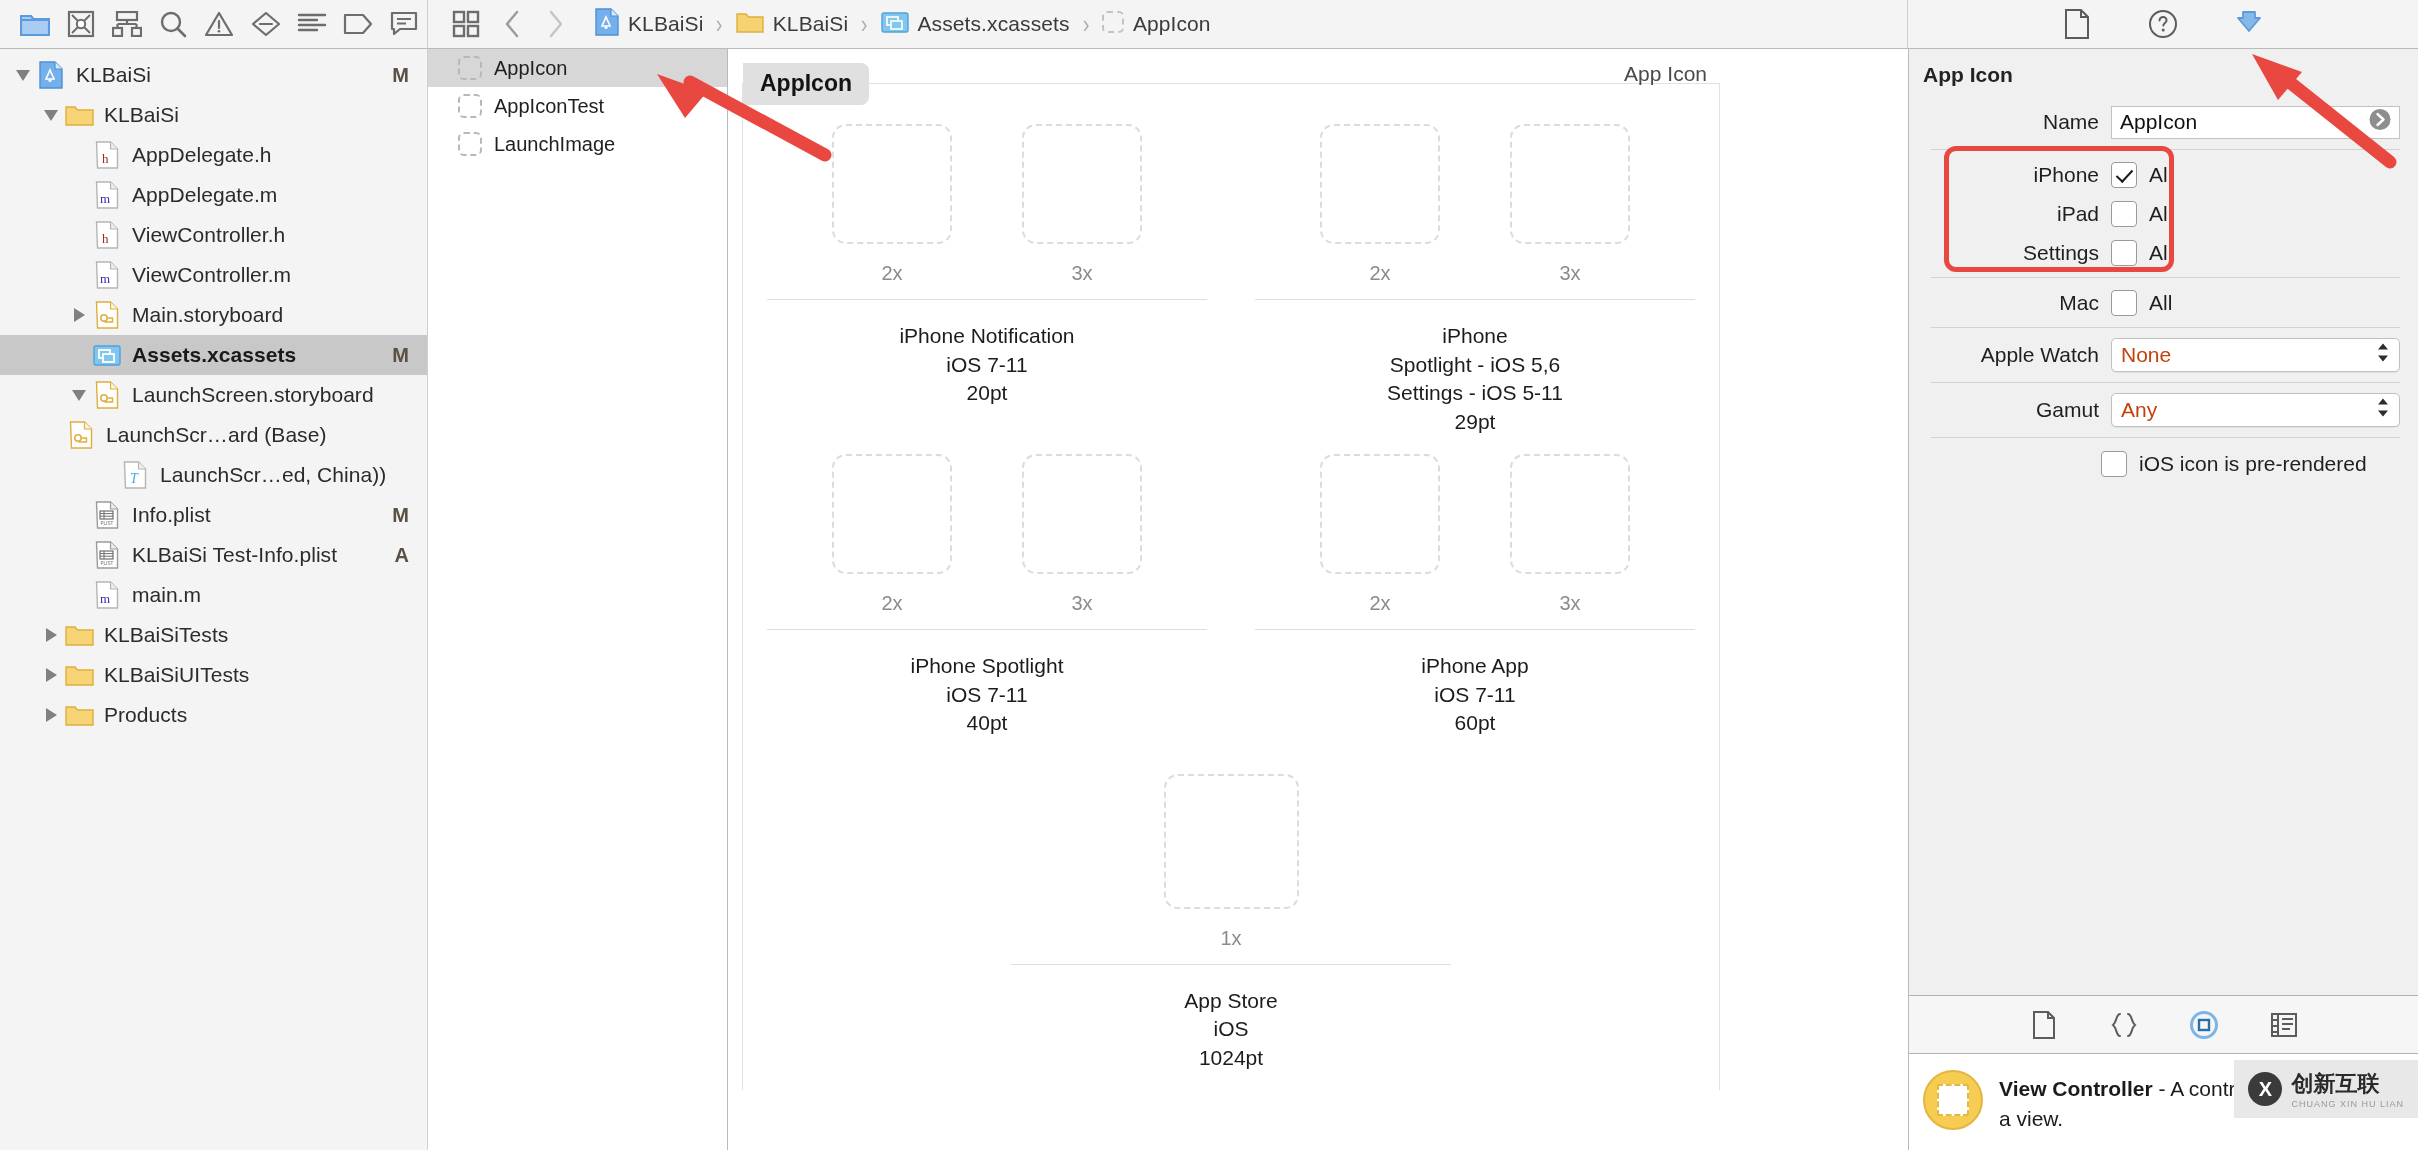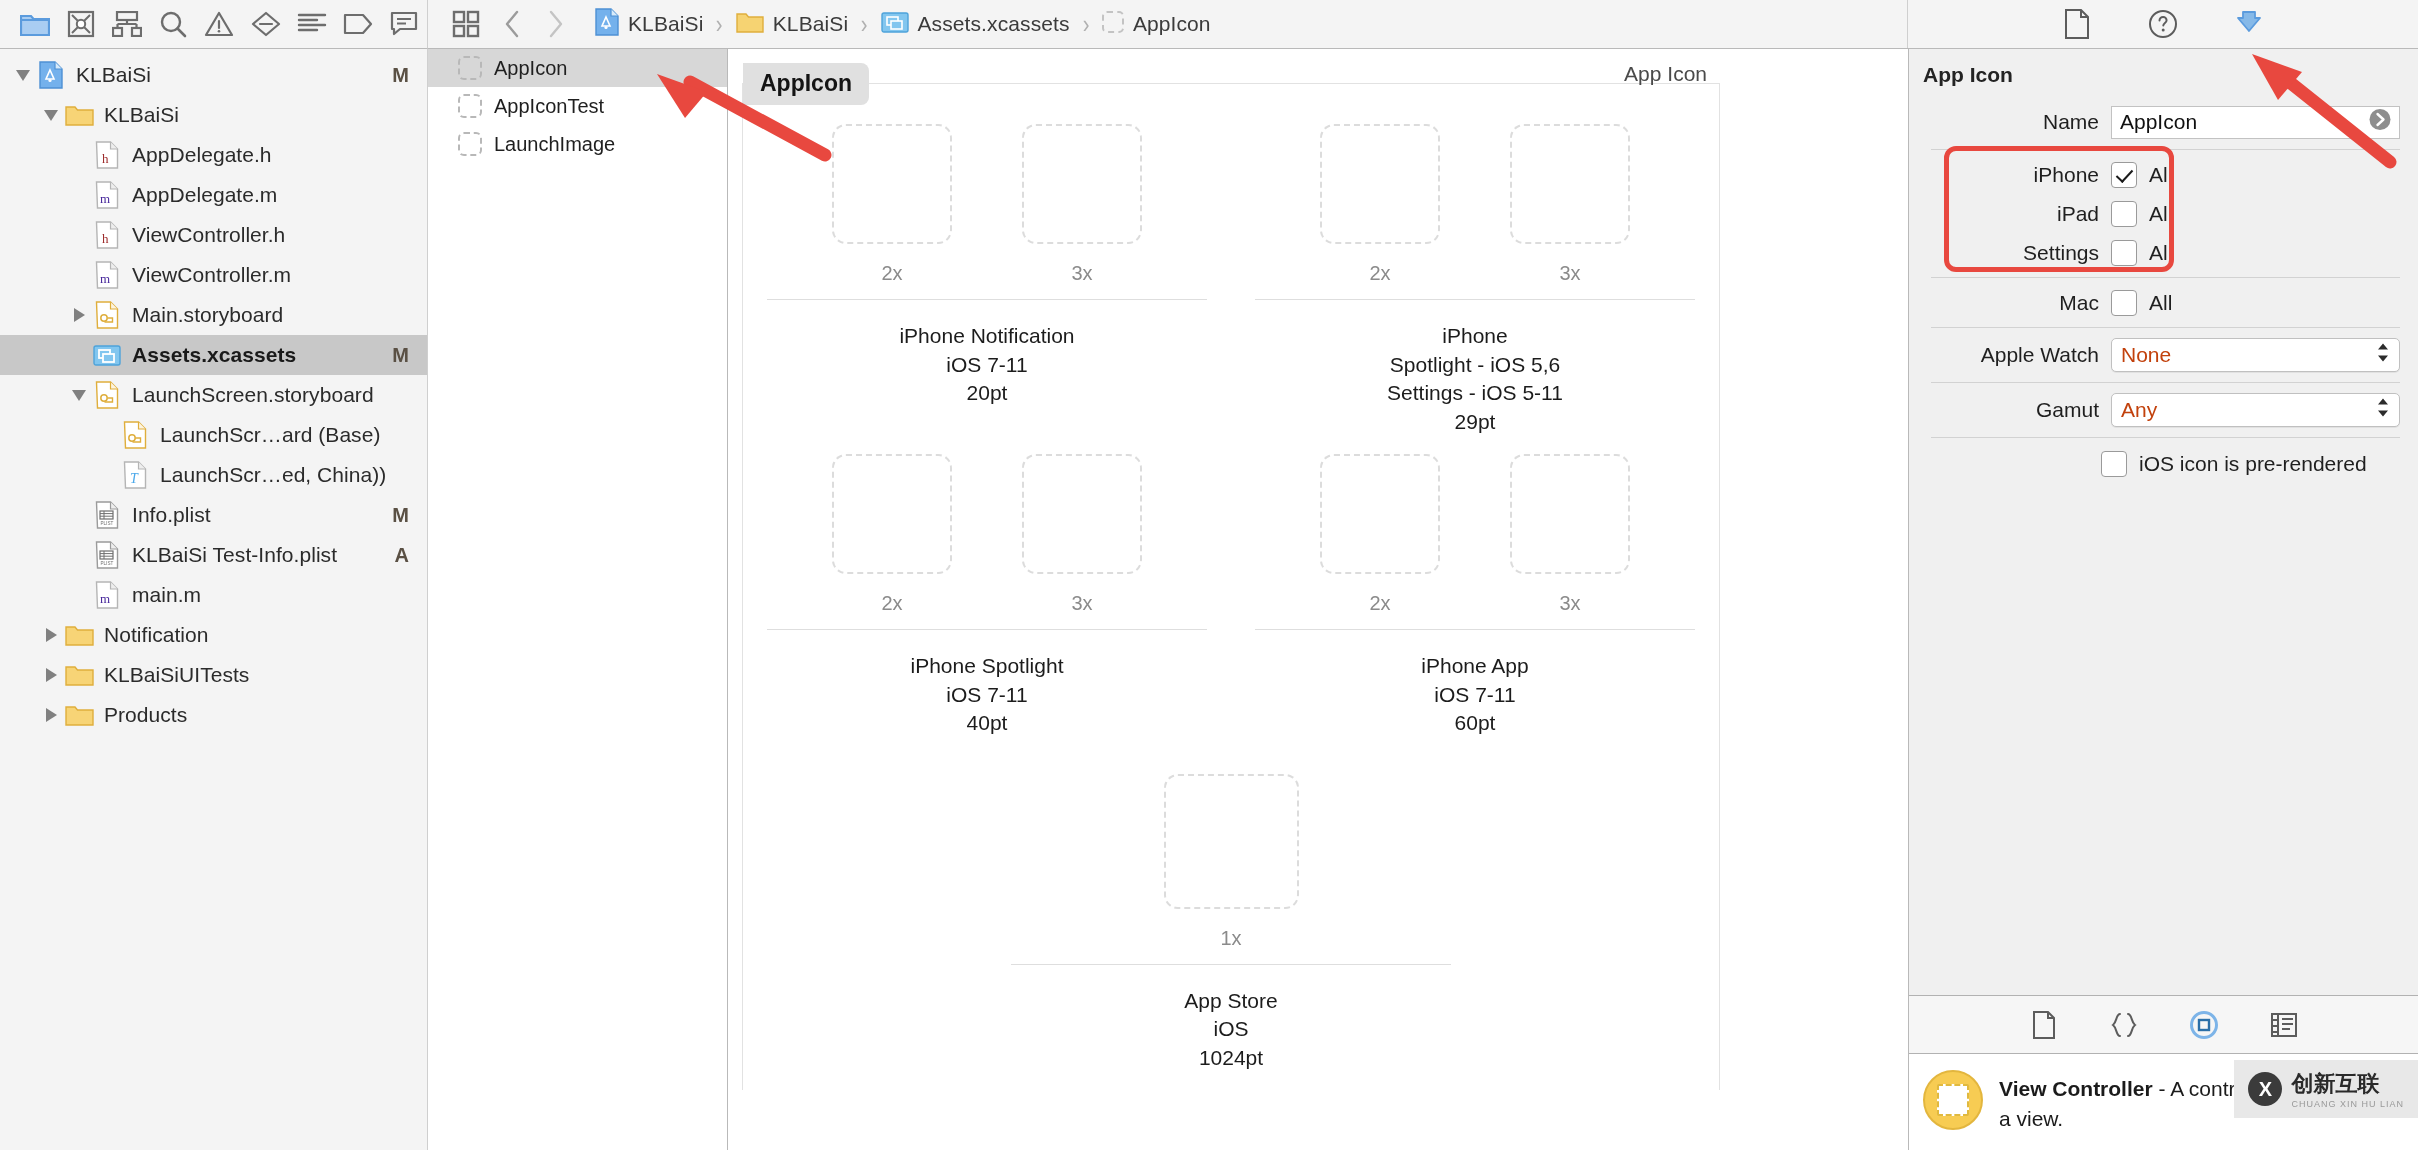--- a/index.html
+++ b/index.html
@@ -486,21 +486,21 @@
             <span class="ficon">
               <svg width="24" height="28" viewBox="0 0 24 28">
                 <path d="M1.5 1h14l7 7v19h-20z" fill="#fff" stroke="#dfae3c" stroke-width="1.4"></path>
                 <path d="M15.5 1v7h7" fill="#fdf4df" stroke="#dfae3c" stroke-width="1.2"></path>
                 <circle cx="9" cy="17" r="3.2" fill="none" stroke="#dfae3c" stroke-width="1.5"></circle>
                 <path d="M12.5 17h5v4h-8" fill="none" stroke="#dfae3c" stroke-width="1.4"></path>
               </svg>
             </span>
             <span class="fname">LaunchScreen.storyboard</span>
           </div>
-          <div class="row" style="padding-left: 94px;">
+          <div class="row" style="padding-left: 40px;">
             <div class="disc"></div>
             <span class="ficon">
               <svg width="24" height="28" viewBox="0 0 24 28">
                 <path d="M1.5 1h14l7 7v19h-20z" fill="#fff" stroke="#dfae3c" stroke-width="1.4"></path>
                 <path d="M15.5 1v7h7" fill="#fdf4df" stroke="#dfae3c" stroke-width="1.2"></path>
                 <circle cx="9" cy="17" r="3.2" fill="none" stroke="#dfae3c" stroke-width="1.5"></circle>
                 <path d="M12.5 17h5v4h-8" fill="none" stroke="#dfae3c" stroke-width="1.4"></path>
               </svg>
             </span>
             <span class="fname">LaunchScr…ard (Base)</span>
@@ -557,21 +557,21 @@
           </div>
           <div class="row" style="padding-left: 38px;">
             <div class="disc">
               <div class="tri closed"></div>
             </div>
             <span class="ficon">
               <svg width="29" height="23" viewBox="0 0 29 23">
                 <path d="M1 3h9l2.5 3H28v15H1z" fill="#f7d476" stroke="#dfae3c" stroke-width="1.4"></path>
               </svg>
             </span>
-            <span class="fname">Notification</span>
+            <span class="fname">KLBaiSiTests</span>
           </div>
           <div class="row" style="padding-left: 38px;">
             <div class="disc">
               <div class="tri closed"></div>
             </div>
             <span class="ficon">
               <svg width="29" height="23" viewBox="0 0 29 23">
                 <path d="M1 3h9l2.5 3H28v15H1z" fill="#f7d476" stroke="#dfae3c" stroke-width="1.4"></path>
               </svg>
             </span>

